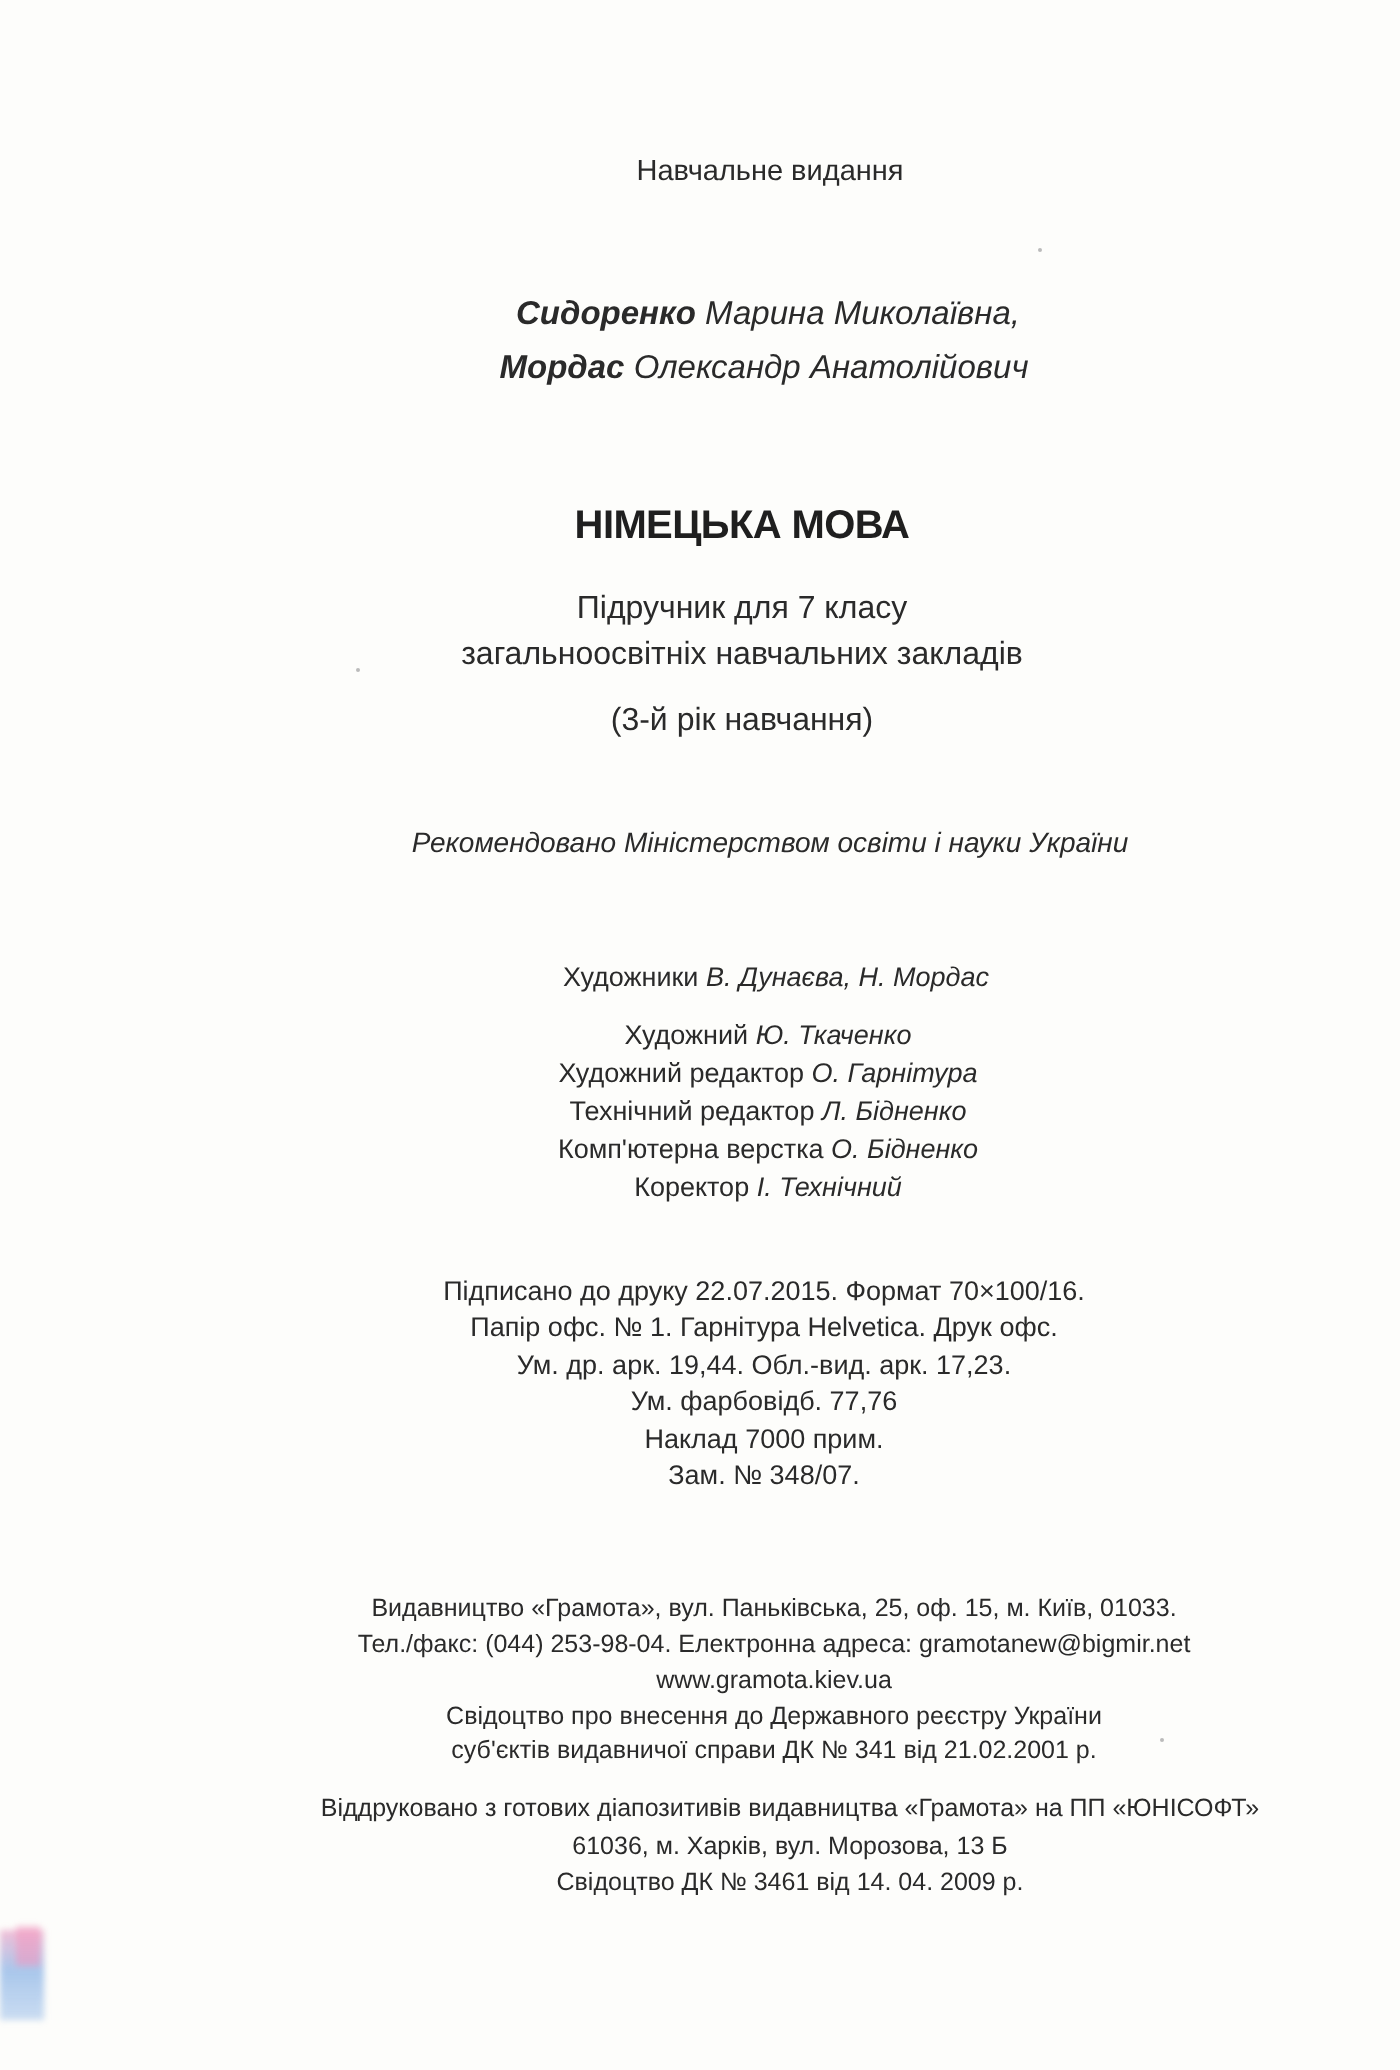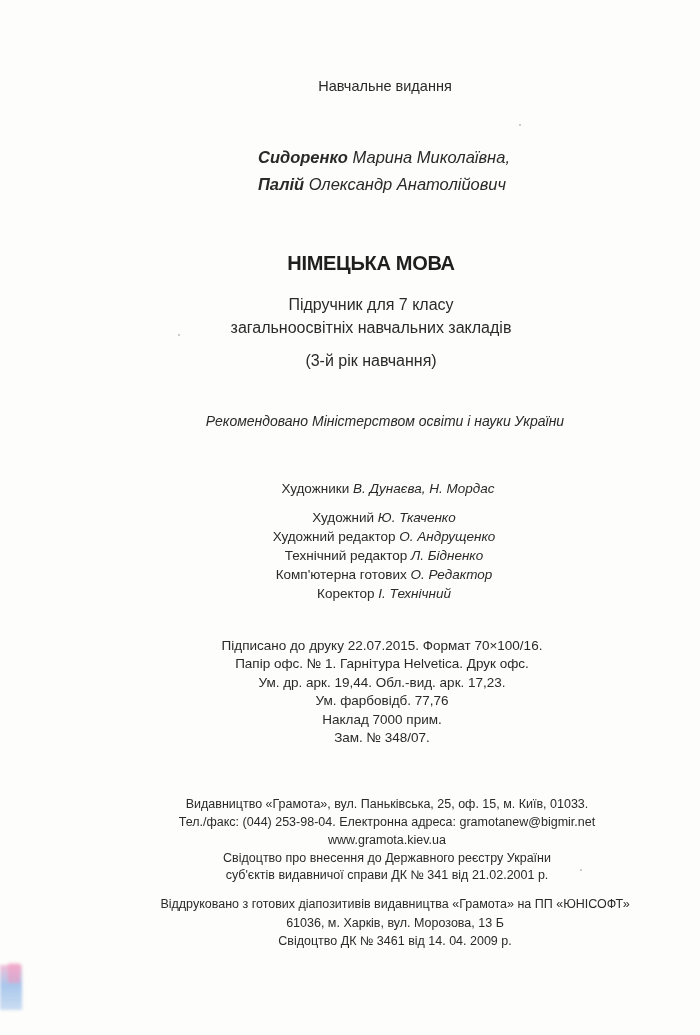--- a/index.html
+++ b/index.html
@@ -83,36 +83,36 @@
       background: #bbb;
       border-radius: 50%;
     }
   </style>
 </head>
 <body>
 
 <div class="line edition">Навчальне видання</div>
 
 <div class="line authors author-1"><b>Сидоренко</b><span> Марина Миколаївна,</span></div>
-<div class="line authors author-2"><b>Палій</b><span> Олександр Анатолійович</span></div>
+<div class="line authors author-2"><b>Мордас</b><span> Олександр Анатолійович</span></div>
 
 <div class="line title">НІМЕЦЬКА МОВА</div>
 
 <div class="line sub sub-1">Підручник для 7 класу</div>
 <div class="line sub sub-2">загальноосвітніх навчальних закладів</div>
 <div class="line sub sub-3">(3-й рік навчання)</div>
 
 <div class="line recommended">Рекомендовано Міністерством освіти і науки України</div>
 
 <div class="line credits artists"><span>Художники </span><i>В. Дунаєва, Н. Мордас</i></div>
 
 <div class="line credits cr-1"><span>Художний </span><i>Ю. Ткаченко</i></div>
-<div class="line credits cr-2"><span>Художний редактор </span><i>О. Андрущенко</i></div>
+<div class="line credits cr-2"><span>Художний редактор </span><i>О. Гарнітура</i></div>
 <div class="line credits cr-3"><span>Технічний редактор </span><i>Л. Бідненко</i></div>
-<div class="line credits cr-4"><span>Комп'ютерна готових </span><i>О. Редактор</i></div>
+<div class="line credits cr-4"><span>Комп'ютерна верстка </span><i>О. Бідненко</i></div>
 <div class="line credits cr-5"><span>Коректор </span><i>І. Технічний</i></div>
 
 <div class="line print p-1">Підписано до друку 22.07.2015. Формат 70×100/16.</div>
 <div class="line print p-2">Папір офс. № 1. Гарнітура Helvetica. Друк офс.</div>
 <div class="line print p-3">Ум. др. арк. 19,44. Обл.-вид. арк. 17,23.</div>
 <div class="line print p-4">Ум. фарбовідб. 77,76</div>
 <div class="line print p-5">Наклад 7000 прим.</div>
 <div class="line print p-6">Зам. № 348/07.</div>
 
 <div class="line pub pub-1">Видавництво «Грамота», вул. Паньківська, 25, оф. 15, м. Київ, 01033.</div>

